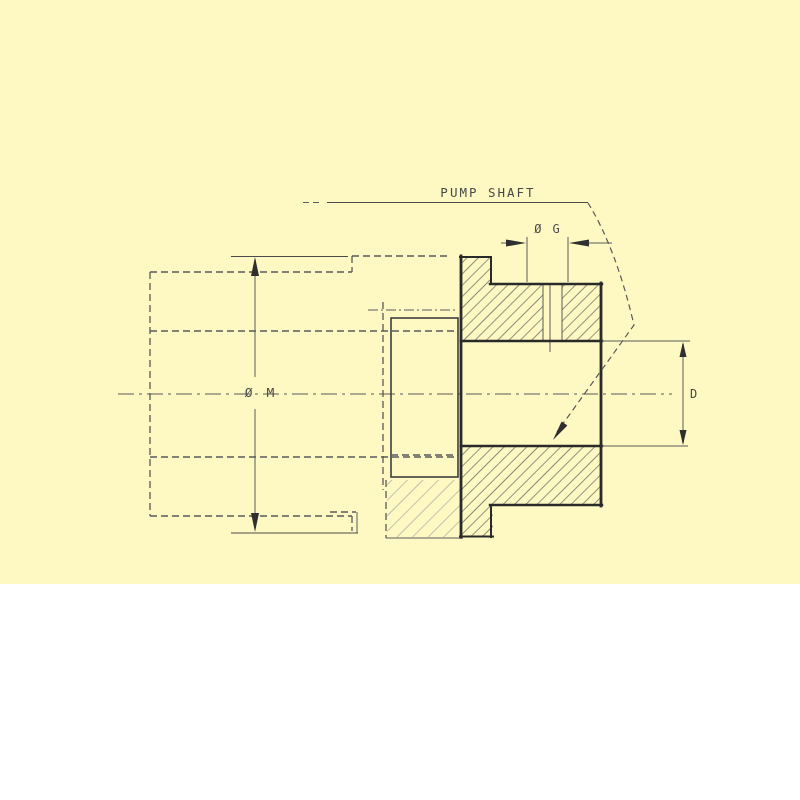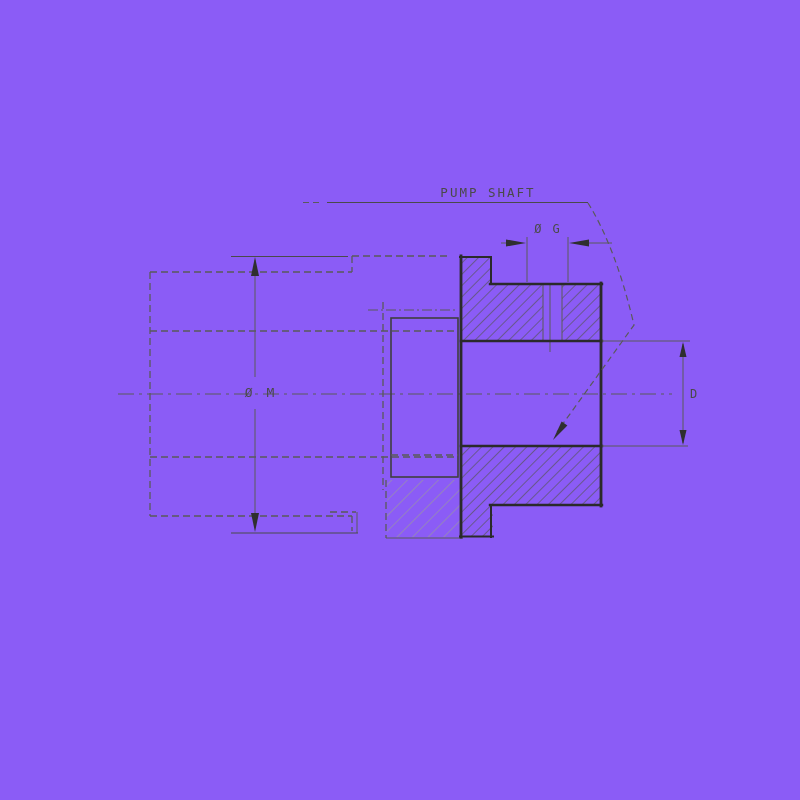--- a/index.html
+++ b/index.html
@@ -1,16 +1,16 @@
 <!DOCTYPE html>
 <html><head>
 <meta charset="utf-8">
 <style>
   html,body{margin:0;padding:0;background:#ffffff;}
-  .stage{position:relative;width:800px;height:800px;background:#8b5cf6;overflow:hidden;}
+  .stage{position:relative;width:800px;height:584px;background:#fef9c3;overflow:hidden;}
   svg{position:absolute;left:0;top:0;}
   .ln-outline{stroke:#2a2a2a;stroke-width:2.4;fill:none;stroke-linecap:square;}
   .ln-outline-med{stroke:#2a2a2a;stroke-width:2;fill:none;stroke-linecap:square;}
   .ln-face{stroke:#2a2a2a;stroke-width:2.8;fill:none;stroke-linecap:square;}
   .ln-solid{stroke:#4a4a4a;stroke-width:1.2;fill:none;stroke-linecap:butt;}
   .ln-thin{stroke:#5a5a5a;stroke-width:1;fill:none;}
   .ln-hidden{stroke:#5a5a5a;stroke-width:1.3;stroke-dasharray:7 4;fill:none;}
   .ln-glandrect{stroke:#3f3f3f;stroke-width:1.6;fill:none;}
   .ln-center{stroke:#5a5a5a;stroke-width:1.1;stroke-dasharray:16 5 3 5;fill:none;}
   .ln-cdash{stroke:#5a5a5a;stroke-width:1.1;stroke-dasharray:10 3 2 3;fill:none;}

